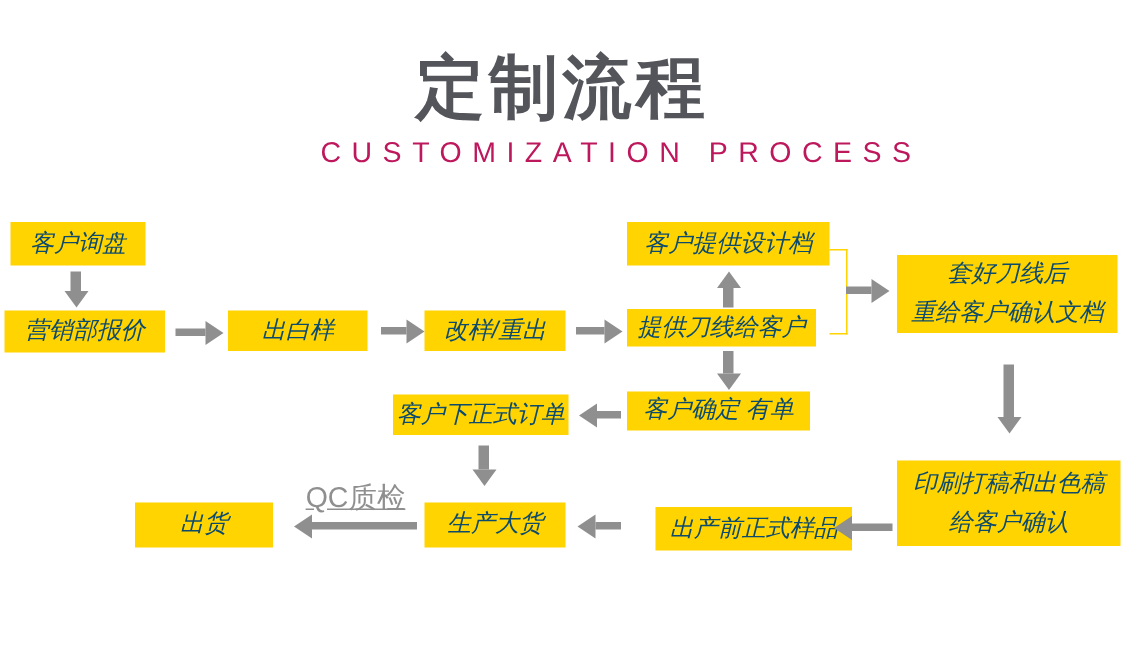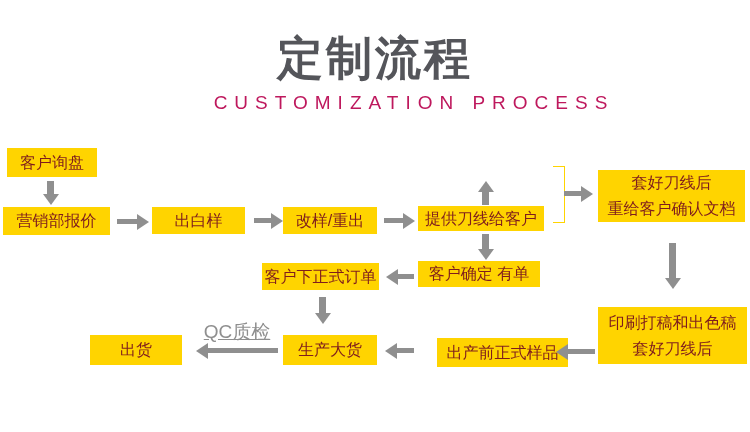--- a/index.html
+++ b/index.html
@@ -9,23 +9,23 @@
   }
   .title{
     position:absolute;top:33px;left:0;width:100%;text-align:center;
     font-size:46px;font-weight:bold;color:#54555a;letter-spacing:3px;line-height:1.1;
   }
   .subtitle{
     position:absolute;top:92px;left:0;width:100%;text-align:center;
     font-size:19px;color:#be185d;letter-spacing:7px;line-height:1.2;margin-left:39px;
   }
   .node{
-    position:absolute;background:#ffd400;color:#7f1d1d;
+    position:absolute;background:#ffd400;color:#0c4a6e;
     font-size:16px;line-height:26px;white-space:pre-line;
-    display:flex;align-items:center;justify-content:center;text-align:center;
+    display:flex;align-items:center;justify-content:center;text-align:center;font-style:italic;
   }
   
   .ar{position:absolute;background:#8f8f8f;}
   .ar.r::after{content:"";position:absolute;left:100%;top:50%;transform:translateY(-50%);
     border-left:12px solid #8f8f8f;border-top:8px solid transparent;border-bottom:8px solid transparent;}
   .ar.l::after{content:"";position:absolute;right:100%;top:50%;transform:translateY(-50%);
     border-right:12px solid #8f8f8f;border-top:8px solid transparent;border-bottom:8px solid transparent;}
   .ar.d::after{content:"";position:absolute;top:100%;left:50%;transform:translateX(-50%);
     border-top:11px solid #8f8f8f;border-left:8px solid transparent;border-right:8px solid transparent;}
   .ar.u::after{content:"";position:absolute;bottom:100%;left:50%;transform:translateX(-50%);
@@ -44,27 +44,28 @@
 
 <div class="stage">
 
   <div class="title">定制流程</div>
   <div class="subtitle">CUSTOMIZATION PROCESS</div>
 
   <div class="node" style="left:7px;top:148px;width:90px;height:29px;">客户询盘</div>
   <div class="node" style="left:3px;top:207px;width:107px;height:28px;">营销部报价</div>
   <div class="node" style="left:152px;top:207px;width:93px;height:27px;">出白样</div>
   <div class="node" style="left:283px;top:207px;width:94px;height:27px;">改样/重出</div>
+  <div class="node" style="left:418px;top:148px;width:135px;height:29px;">客户提供设计档</div>
   <div class="node" style="left:418px;top:206px;width:126px;height:25px;">提供刀线给客户</div>
   <div class="node" style="left:598px;top:170px;width:147px;height:52px;">套好刀线后
 重给客户确认文档</div>
   <div class="node" style="left:418px;top:261px;width:122px;height:26px;">客户确定 有单</div>
   <div class="node" style="left:262px;top:263px;width:117px;height:27px;">客户下正式订单</div>
   <div class="node" style="left:598px;top:307px;width:149px;height:57px;">印刷打稿和出色稿
-套好刀线后</div>
+给客户确认</div>
   <div class="node" style="left:421px;top:338px;width:131px;height:29px;margin-left:16px;">出产前正式样品</div>
   <div class="node" style="left:283px;top:335px;width:94px;height:30px;">生产大货</div>
   <div class="node" style="left:90px;top:335px;width:92px;height:30px;">出货</div>
 
   <div class="ar d" style="left:47px;top:181px;width:7px;height:13px;"></div>
   <div class="ar r" style="left:117px;top:219px;width:20px;height:5px;"></div>
   <div class="ar r" style="left:254px;top:218px;width:17px;height:5px;"></div>
   <div class="ar r" style="left:384px;top:218px;width:19px;height:5px;"></div>
   <div class="ar u" style="left:482px;top:192px;width:7px;height:13px;"></div>
   <div class="ar d" style="left:482px;top:234px;width:7px;height:15px;"></div>

